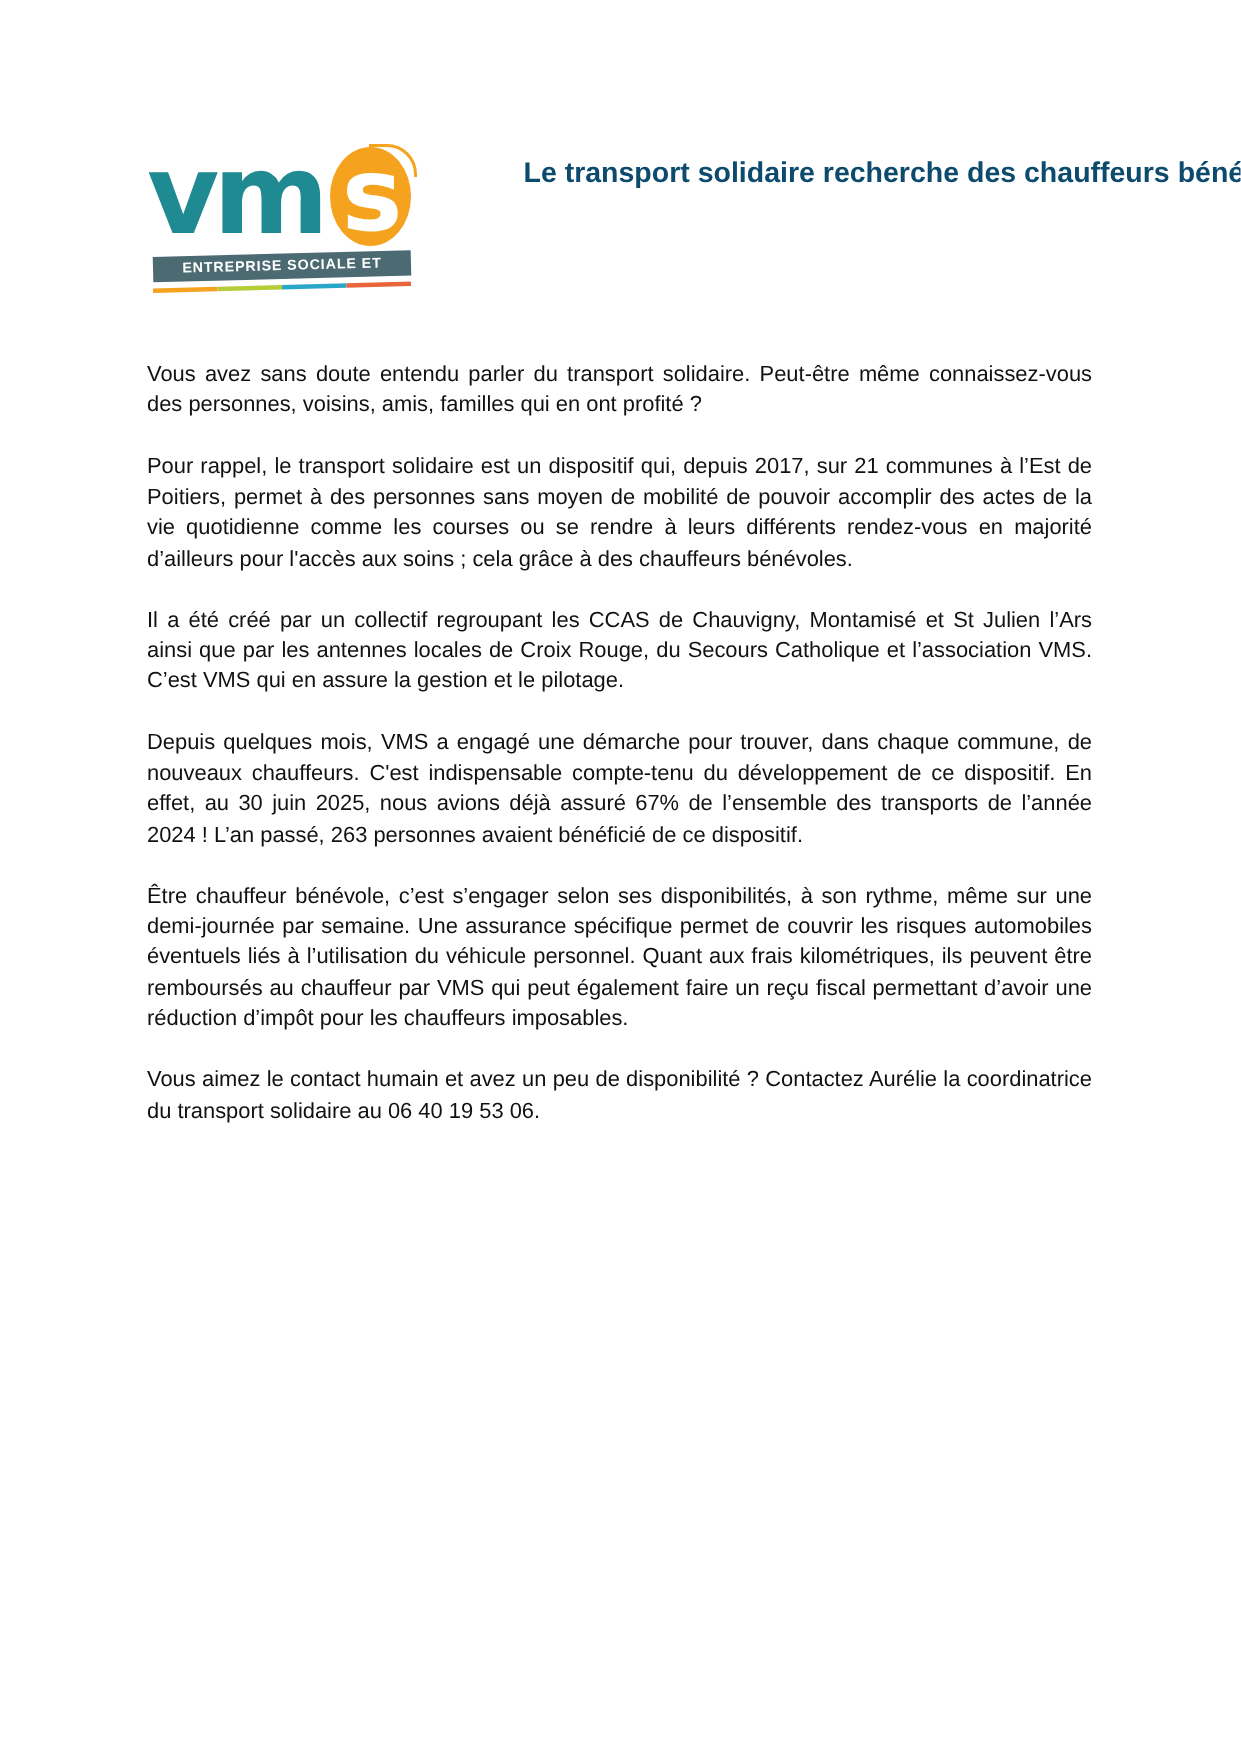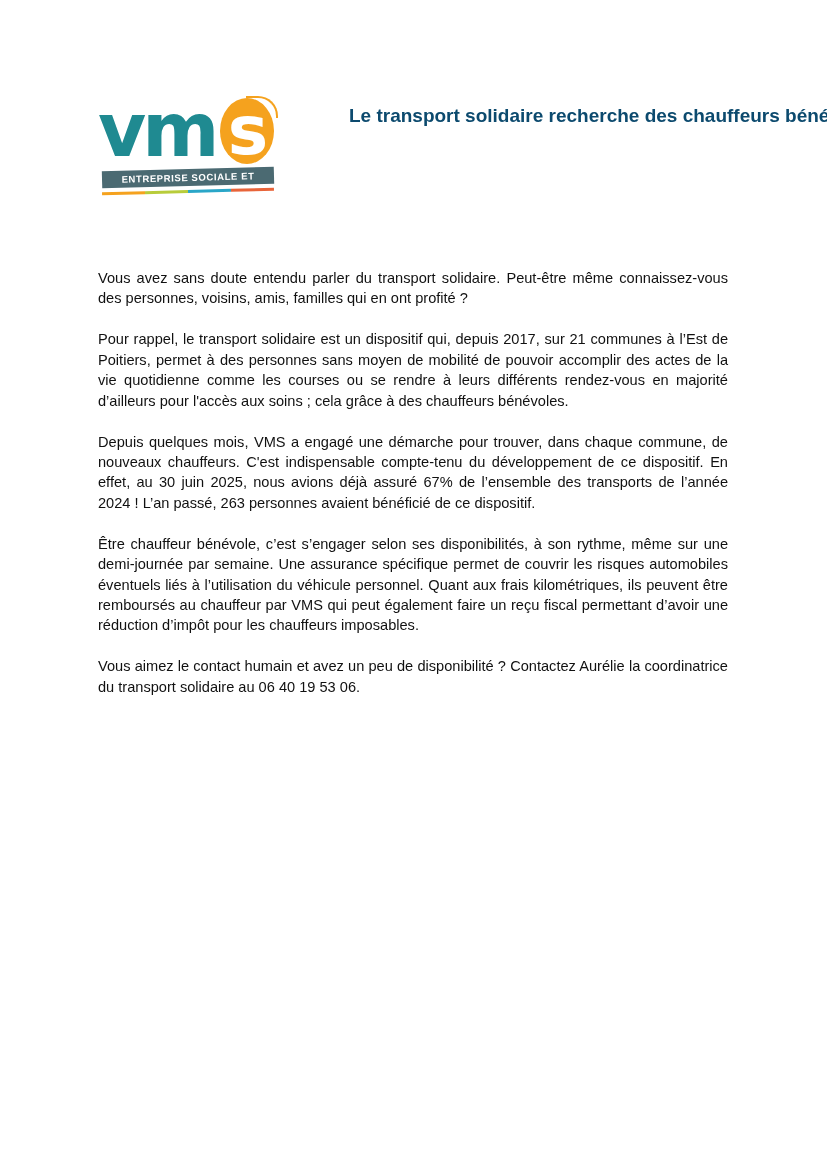--- a/index.html
+++ b/index.html
@@ -19,21 +19,21 @@
          border-top: 2px solid #f5a21e; border-right: 2px solid #f5a21e; border-radius: 0 20px 0 0; }
   .logo-band { position: absolute; left: 6px; top: 73px; width: 172px; height: 17px;
          background: #4b6a72; color: #ffffff; font-size: 9.5px; font-weight: bold;
          letter-spacing: 0.6px; text-align: center; line-height: 17px; transform: rotate(-1.5deg); }
   .logo-strip { position: absolute; left: 6px; top: 94px; width: 172px; height: 3px; display: flex;
          transform: rotate(-1.5deg); }
   .logo-strip span { flex: 1; height: 3px; }
   .title { position: absolute; left: 349px; top: 105px; font-size: 19px; font-weight: bold;
          color: #0c4a6e; white-space: nowrap; }
   .body { position: absolute; left: 98px; top: 240px; width: 630px; font-size: 14.6px;
-         line-height: 20.4px; color: #111; margin-top: 28px; }
+         line-height: 20.4px; color: #111; }
   .body p { margin: 0 0 20.6px 0; text-align: justify; }
 </style>
 </head>
 <body>
 
 <div class="logo">
   <div class="logo-letters">
     <span class="logo-v">vm</span>
     <div class="logo-s-circle"></div>
     <div class="logo-arc"></div>
@@ -46,16 +46,17 @@
     <span style="background:#2aa6c8"></span>
     <span style="background:#e8643a"></span>
   </div>
 </div>
 
 <div class="title">Le transport solidaire recherche des chauffeurs bénévoles</div>
 
 <div class="body">
   <p>Vous avez sans doute entendu parler du transport solidaire. Peut-être même connaissez-vous des personnes, voisins, amis, familles qui en ont profité ?</p>
   <p>Pour rappel, le transport solidaire est un dispositif qui, depuis 2017, sur 21 communes à l’Est de Poitiers, permet à des personnes sans moyen de mobilité de pouvoir accomplir des actes de la vie quotidienne comme les courses ou se rendre à leurs différents rendez-vous en majorité d’ailleurs pour l'accès aux soins ; cela grâce à des chauffeurs bénévoles.</p>
+  <p>Il a été créé par un collectif regroupant les CCAS de Chauvigny, Montamisé et St Julien l’Ars ainsi que par les antennes locales de Croix Rouge, du Secours Catholique et l’association VMS. C’est VMS qui en assure la gestion et le pilotage.</p>
   <p>Depuis quelques mois, VMS a engagé une démarche pour trouver, dans chaque commune, de nouveaux chauffeurs. C'est indispensable compte-tenu du développement de ce dispositif. En effet, au 30 juin 2025, nous avions déjà assuré 67% de l’ensemble des transports de l’année 2024 ! L’an passé, 263 personnes avaient bénéficié de ce dispositif.</p>
   <p>Être chauffeur bénévole, c’est s’engager selon ses disponibilités, à son rythme, même sur une demi-journée par semaine. Une assurance spécifique permet de couvrir les risques automobiles éventuels liés à l’utilisation du véhicule personnel. Quant aux frais kilométriques, ils peuvent être remboursés au chauffeur par VMS qui peut également faire un reçu fiscal permettant d’avoir une réduction d’impôt pour les chauffeurs imposables.</p>
   <p>Vous aimez le contact humain et avez un peu de disponibilité ? Contactez Aurélie la coordinatrice du transport solidaire au 06 40 19 53 06.</p>
 </div>
 
 </body></html>

